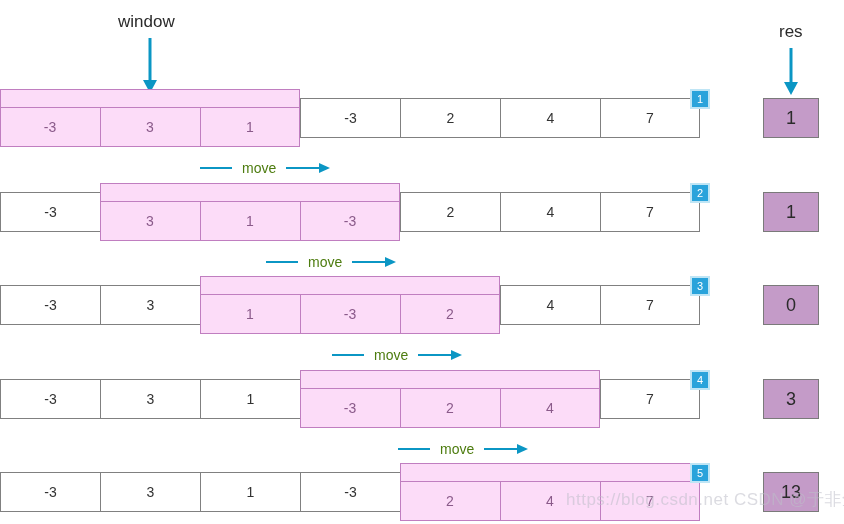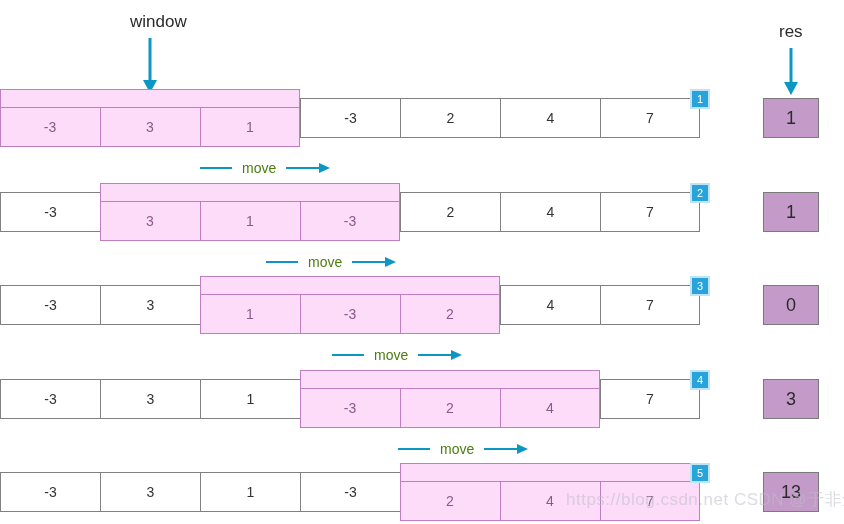--- a/index.html
+++ b/index.html
@@ -187,21 +187,21 @@
     z-index: 8;
     pointer-events: none;
     letter-spacing: 0.5px;
   }
 </style>
 </head>
 <body>
 
 <div id="stage">
 
-  <div class="anno-label" style="left:130px; top:12px;">window</div>
+  <div class="anno-label" style="left:118px; top:12px;">window</div>
   <svg class="down-arrow" style="left:142px; top:38px;" width="16" height="56">
     <line x1="8" y1="0" x2="8" y2="44" stroke="#0b96c4" stroke-width="3"></line>
     <polygon points="1,42 15,42 8,55" fill="#0b96c4"></polygon>
   </svg>
 
   <div class="anno-label" style="left:779px; top:22px;">res</div>
   <svg class="down-arrow" style="left:783px; top:48px;" width="16" height="48">
     <line x1="8" y1="0" x2="8" y2="36" stroke="#0b96c4" stroke-width="3"></line>
     <polygon points="1,34 15,34 8,47" fill="#0b96c4"></polygon>
   </svg>

